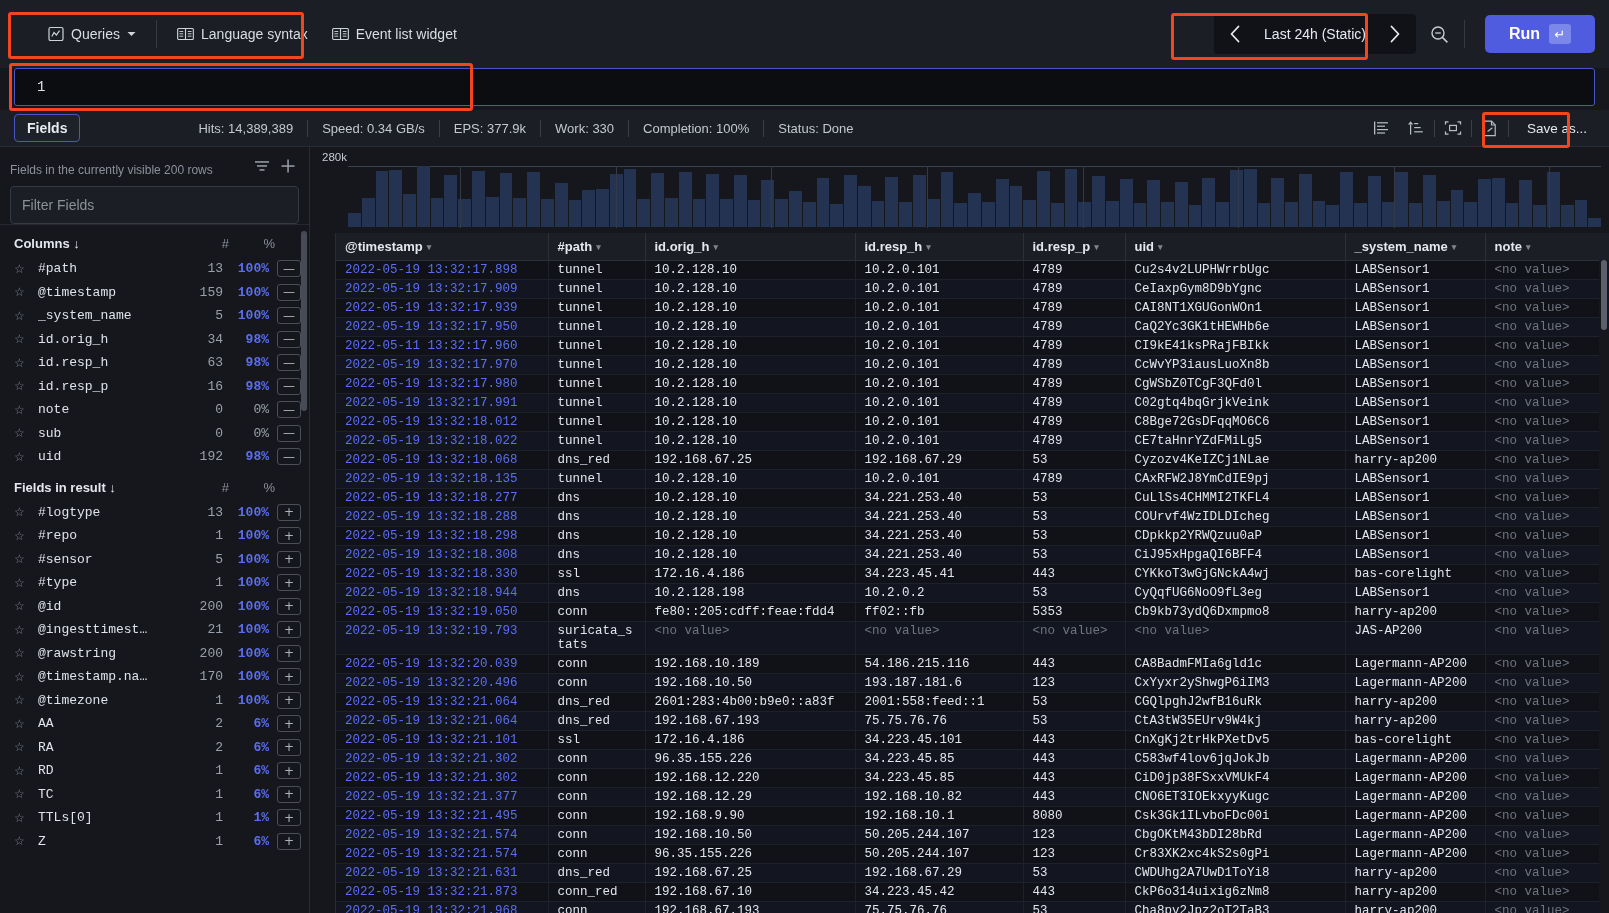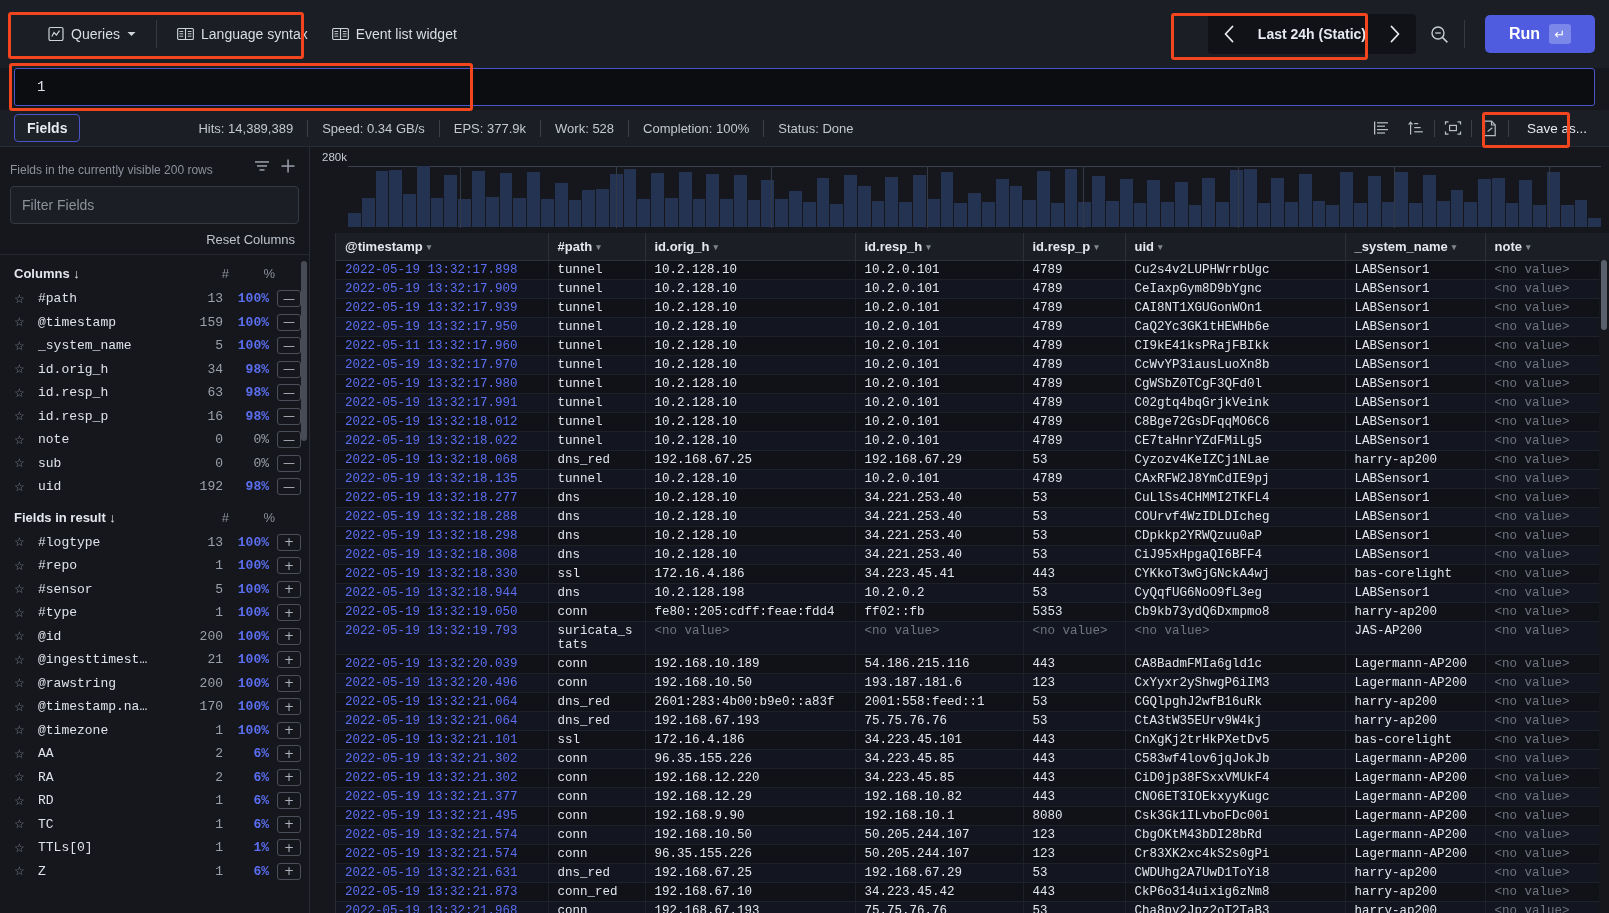--- a/index.html
+++ b/index.html
@@ -43,21 +43,20 @@
   }
   .tb-sep { width: 1px; height: 28px; background: #343944; margin: 0 8px; }
 
   .spacer { flex: 1; }
 
   .timepicker {
     display: flex; align-items: center; gap: 4px;
     height: 40px; padding: 0 6px;
     background: #101217; border-radius: 4px;
     margin-right: 6px;
-    font-weight: bold;
   }
   .timepicker .arrow {
     width: 30px; height: 30px; display: flex; align-items: center; justify-content: center;
     color: #e8ebf0; font-size: 20px; cursor: pointer; font-family: "DejaVu Sans", sans-serif;
   }
   .timepicker .tlabel { font-size: 14px; color: #e6e9ef; padding: 0 10px; white-space: nowrap; }
 
   .zoomout-btn { width: 34px; height: 34px; display:flex; align-items:center; justify-content:center; cursor:pointer; }
 
   .run-btn {
@@ -300,21 +299,21 @@
 
   <div class="statsbar">
     <div class="fields-btn">Fields</div>
     <div class="stats-group">
       <div class="stat">Hits: 14,389,389</div>
       <div class="stat-div"></div>
       <div class="stat">Speed: 0.34 GB/s</div>
       <div class="stat-div"></div>
       <div class="stat">EPS: 377.9k</div>
       <div class="stat-div"></div>
-      <div class="stat">Work: 528</div>
+      <div class="stat">Work: 330</div>
       <div class="stat-div"></div>
       <div class="stat">Completion: 100%</div>
       <div class="stat-div"></div>
       <div class="stat">Status: Done</div>
     </div>
 
     <div class="tool-icons">
       <div class="tool-ic">
         <svg width="17" height="16" viewBox="0 0 17 16">
             <g fill="#b8bdc7">
@@ -381,21 +380,20 @@
           <div class="sb-icobtn">
             <svg width="16" height="16" viewBox="0 0 16 16">
                 <g fill="#9aa0ab">
                   <rect x="7.3" y="1.5" width="1.5" height="13"></rect>
                   <rect x="1.5" y="7.3" width="13" height="1.5"></rect>
                 </g>
               </svg>
           </div>
         </div>
         <div class="filter-input">Filter Fields</div>
-        <div class="reset-cols">Reset Columns</div>
       </div>
 
       <div class="sb-scroll">
         <div class="sb-scrollbar"></div>
         <div id="columns-section">
             <div class="sb-section-head">
               <span class="nm">Columns ↓</span>
               <span class="c-hash">#</span>
               <span class="c-pct">%</span>
             </div>

